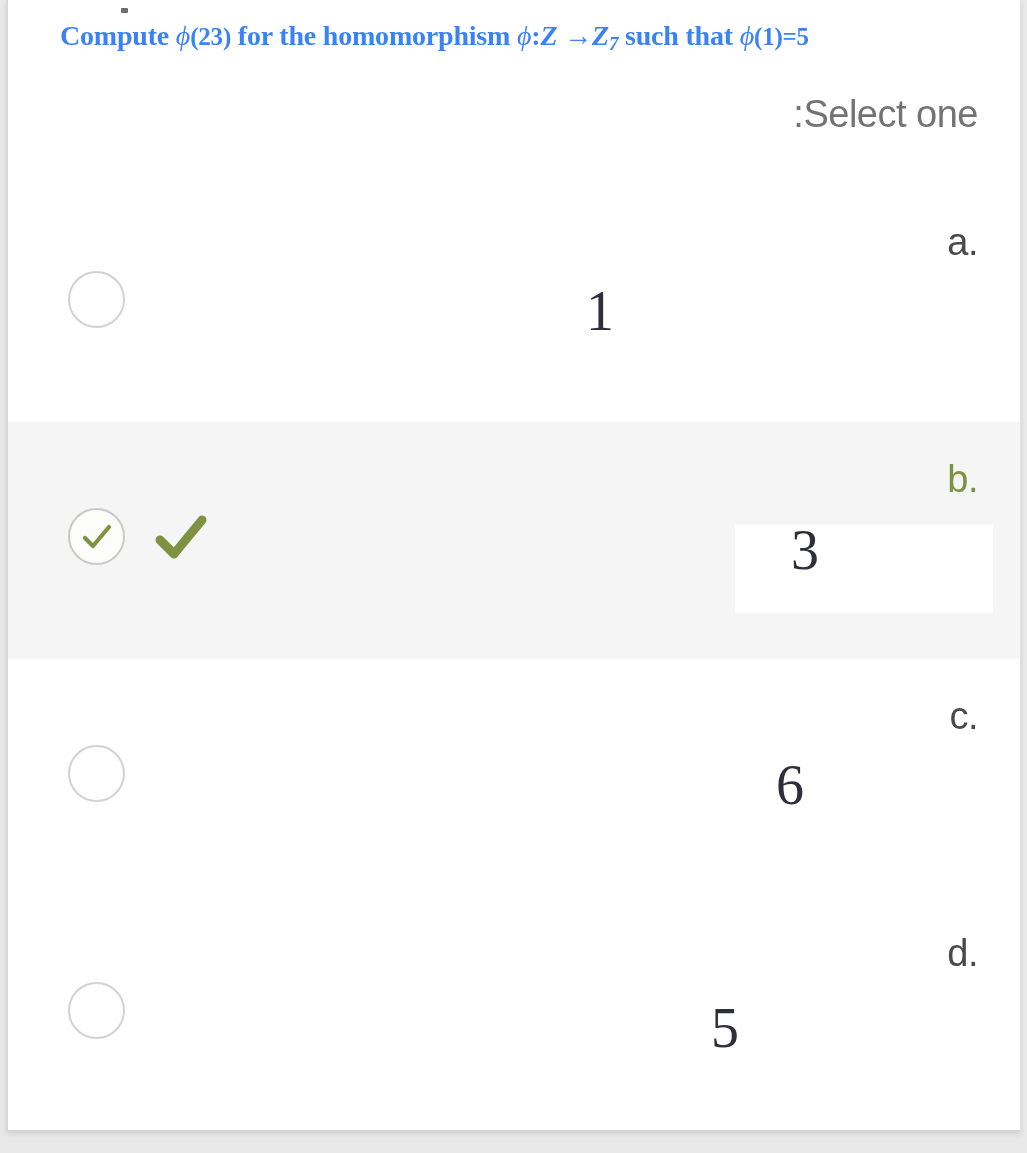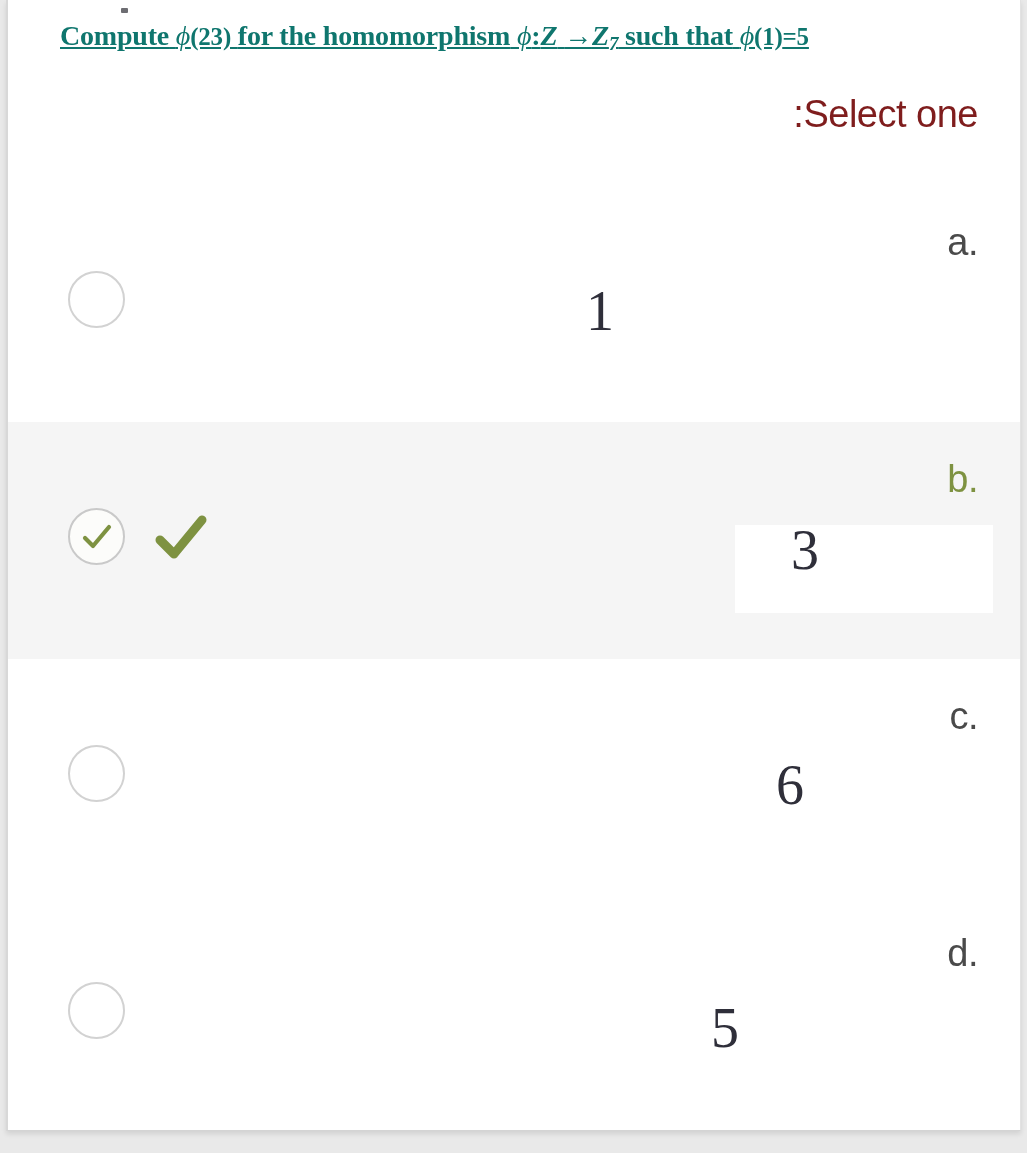--- a/index.html
+++ b/index.html
@@ -32,24 +32,23 @@
   
   .question-stem {
     position: absolute;
     left: 52px;
     top: 20px;
     width: 900px;
     height: 42px;
     font-family: "Liberation Serif", serif;
     font-size: 28px;
     font-weight: 600;
-    color: #0f766e;
+    color: #3b82f6;
     white-space: nowrap;
     letter-spacing: -0.2px;
-    text-decoration: underline;
   }
   .question-stem .phi {
     font-style: italic;
     font-weight: 500;
   }
   .question-stem .ital {
     font-style: italic;
   }
   .question-stem .sub {
     font-size: 19px;
@@ -67,21 +66,21 @@
     background: #6d6d72;
     border-radius: 1px;
   }
 
   
   .select-one {
     position: absolute;
     right: 42px;
     top: 93px;
     font-size: 38px;
-    color: #7f1d1d;
+    color: #737373;
     font-weight: 400;
     letter-spacing: -0.5px;
     text-align: right;
   }
 
   
   .answers {
     position: absolute;
     left: 0;
     top: 185px;

